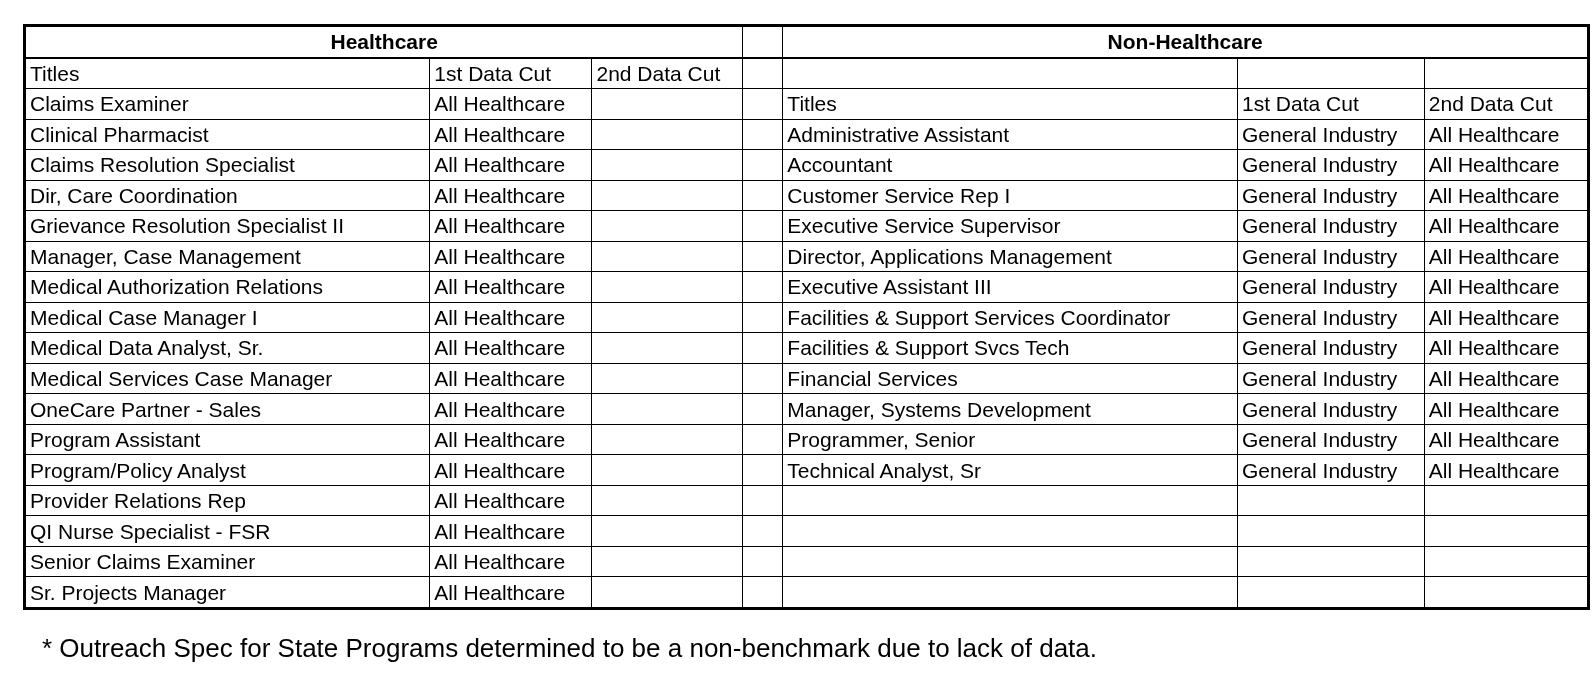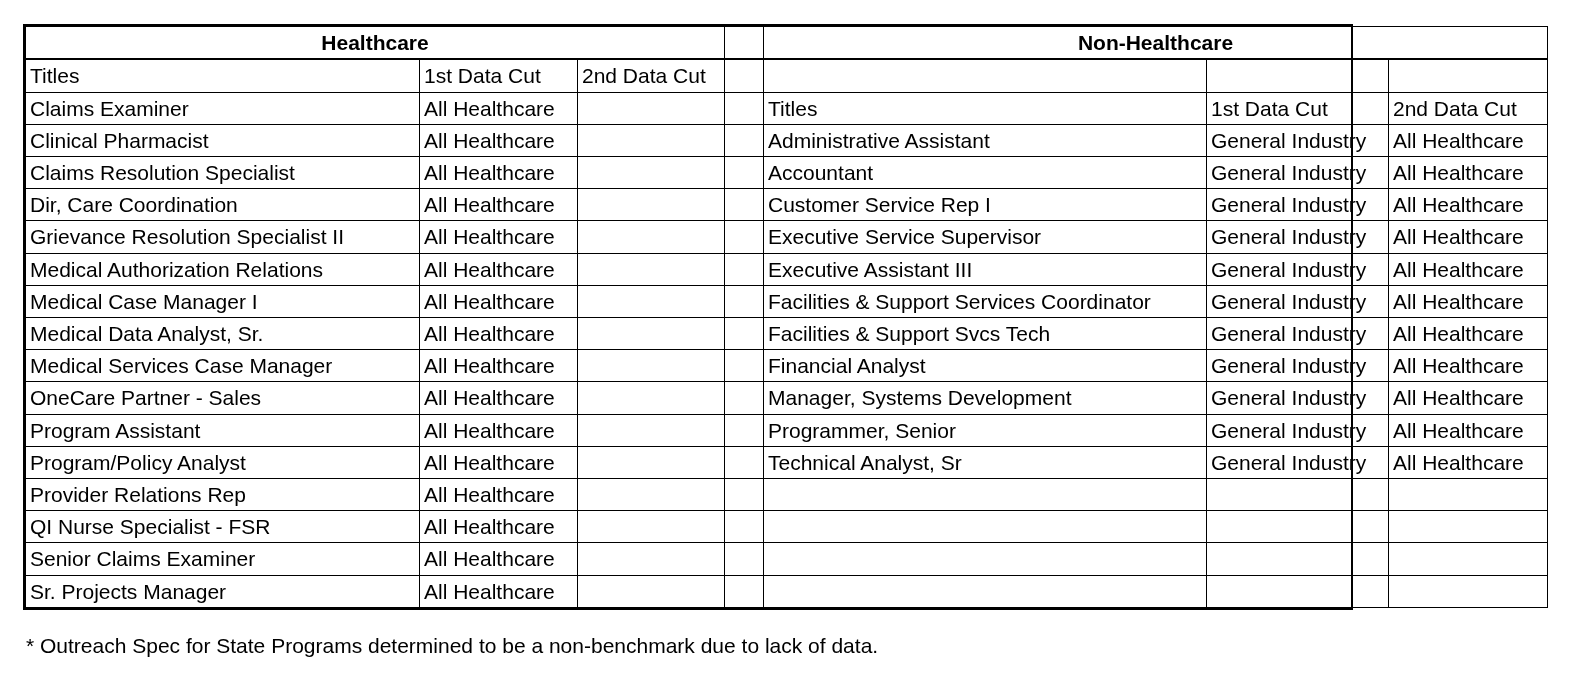--- a/index.html
+++ b/index.html
@@ -19,21 +19,21 @@
     position: relative;
     width: 1592px;
     height: 693px;
   }
 
   
   .grid-wrap {
     position: absolute;
     left: 23px;
     top: 24px;
-    width: 1330px;
+    width: 1567px;
     height: 586px;
     box-sizing: border-box;
     border: 2.5px solid #000;
     background: #fff;
   }
 
   table.grid {
     border-collapse: collapse;
     table-layout: fixed;
     width: 100%;
@@ -81,23 +81,23 @@
   col.c-hc-cut1    { width: 158px; }
   col.c-hc-cut2    { width: 147px; }
   col.c-gutter     { width: 39px;  }
   col.c-nhc-title  { width: 443px; }
   col.c-nhc-cut1   { width: 182px; }
   col.c-nhc-cut2   { width: 159px; }
 
   
   .footnote {
     position: absolute;
-    left: 26px;
+    left: 42px;
     top: 633px;
-    font-size: 21px;
+    font-size: 26px;
     line-height: 1.2;
     white-space: nowrap;
   }
 </style>
 </head>
 <body>
 
 <div id="sheet">
 
   <div class="grid-wrap">
@@ -165,20 +165,29 @@
           <tr>
             <td>Grievance Resolution Specialist II</td>
             <td>All Healthcare</td>
             <td></td>
             <td class="gutter"></td>
             <td>Executive Service Supervisor</td>
             <td>General Industry</td>
             <td>All Healthcare</td>
           </tr>
           <tr>
+            <td>Manager, Case Management</td>
+            <td>All Healthcare</td>
+            <td></td>
+            <td class="gutter"></td>
+            <td>Director, Applications Management</td>
+            <td>General Industry</td>
+            <td>All Healthcare</td>
+          </tr>
+          <tr>
             <td>Medical Authorization Relations</td>
             <td>All Healthcare</td>
             <td></td>
             <td class="gutter"></td>
             <td>Executive Assistant III</td>
             <td>General Industry</td>
             <td>All Healthcare</td>
           </tr>
           <tr>
             <td>Medical Case Manager I</td>
@@ -196,21 +205,21 @@
             <td class="gutter"></td>
             <td>Facilities &amp; Support Svcs Tech</td>
             <td>General Industry</td>
             <td>All Healthcare</td>
           </tr>
           <tr>
             <td>Medical Services Case Manager</td>
             <td>All Healthcare</td>
             <td></td>
             <td class="gutter"></td>
-            <td>Financial Analyst</td>
+            <td>Financial Services</td>
             <td>General Industry</td>
             <td>All Healthcare</td>
           </tr>
           <tr>
             <td>OneCare Partner - Sales</td>
             <td>All Healthcare</td>
             <td></td>
             <td class="gutter"></td>
             <td>Manager, Systems Development</td>
             <td>General Industry</td>

